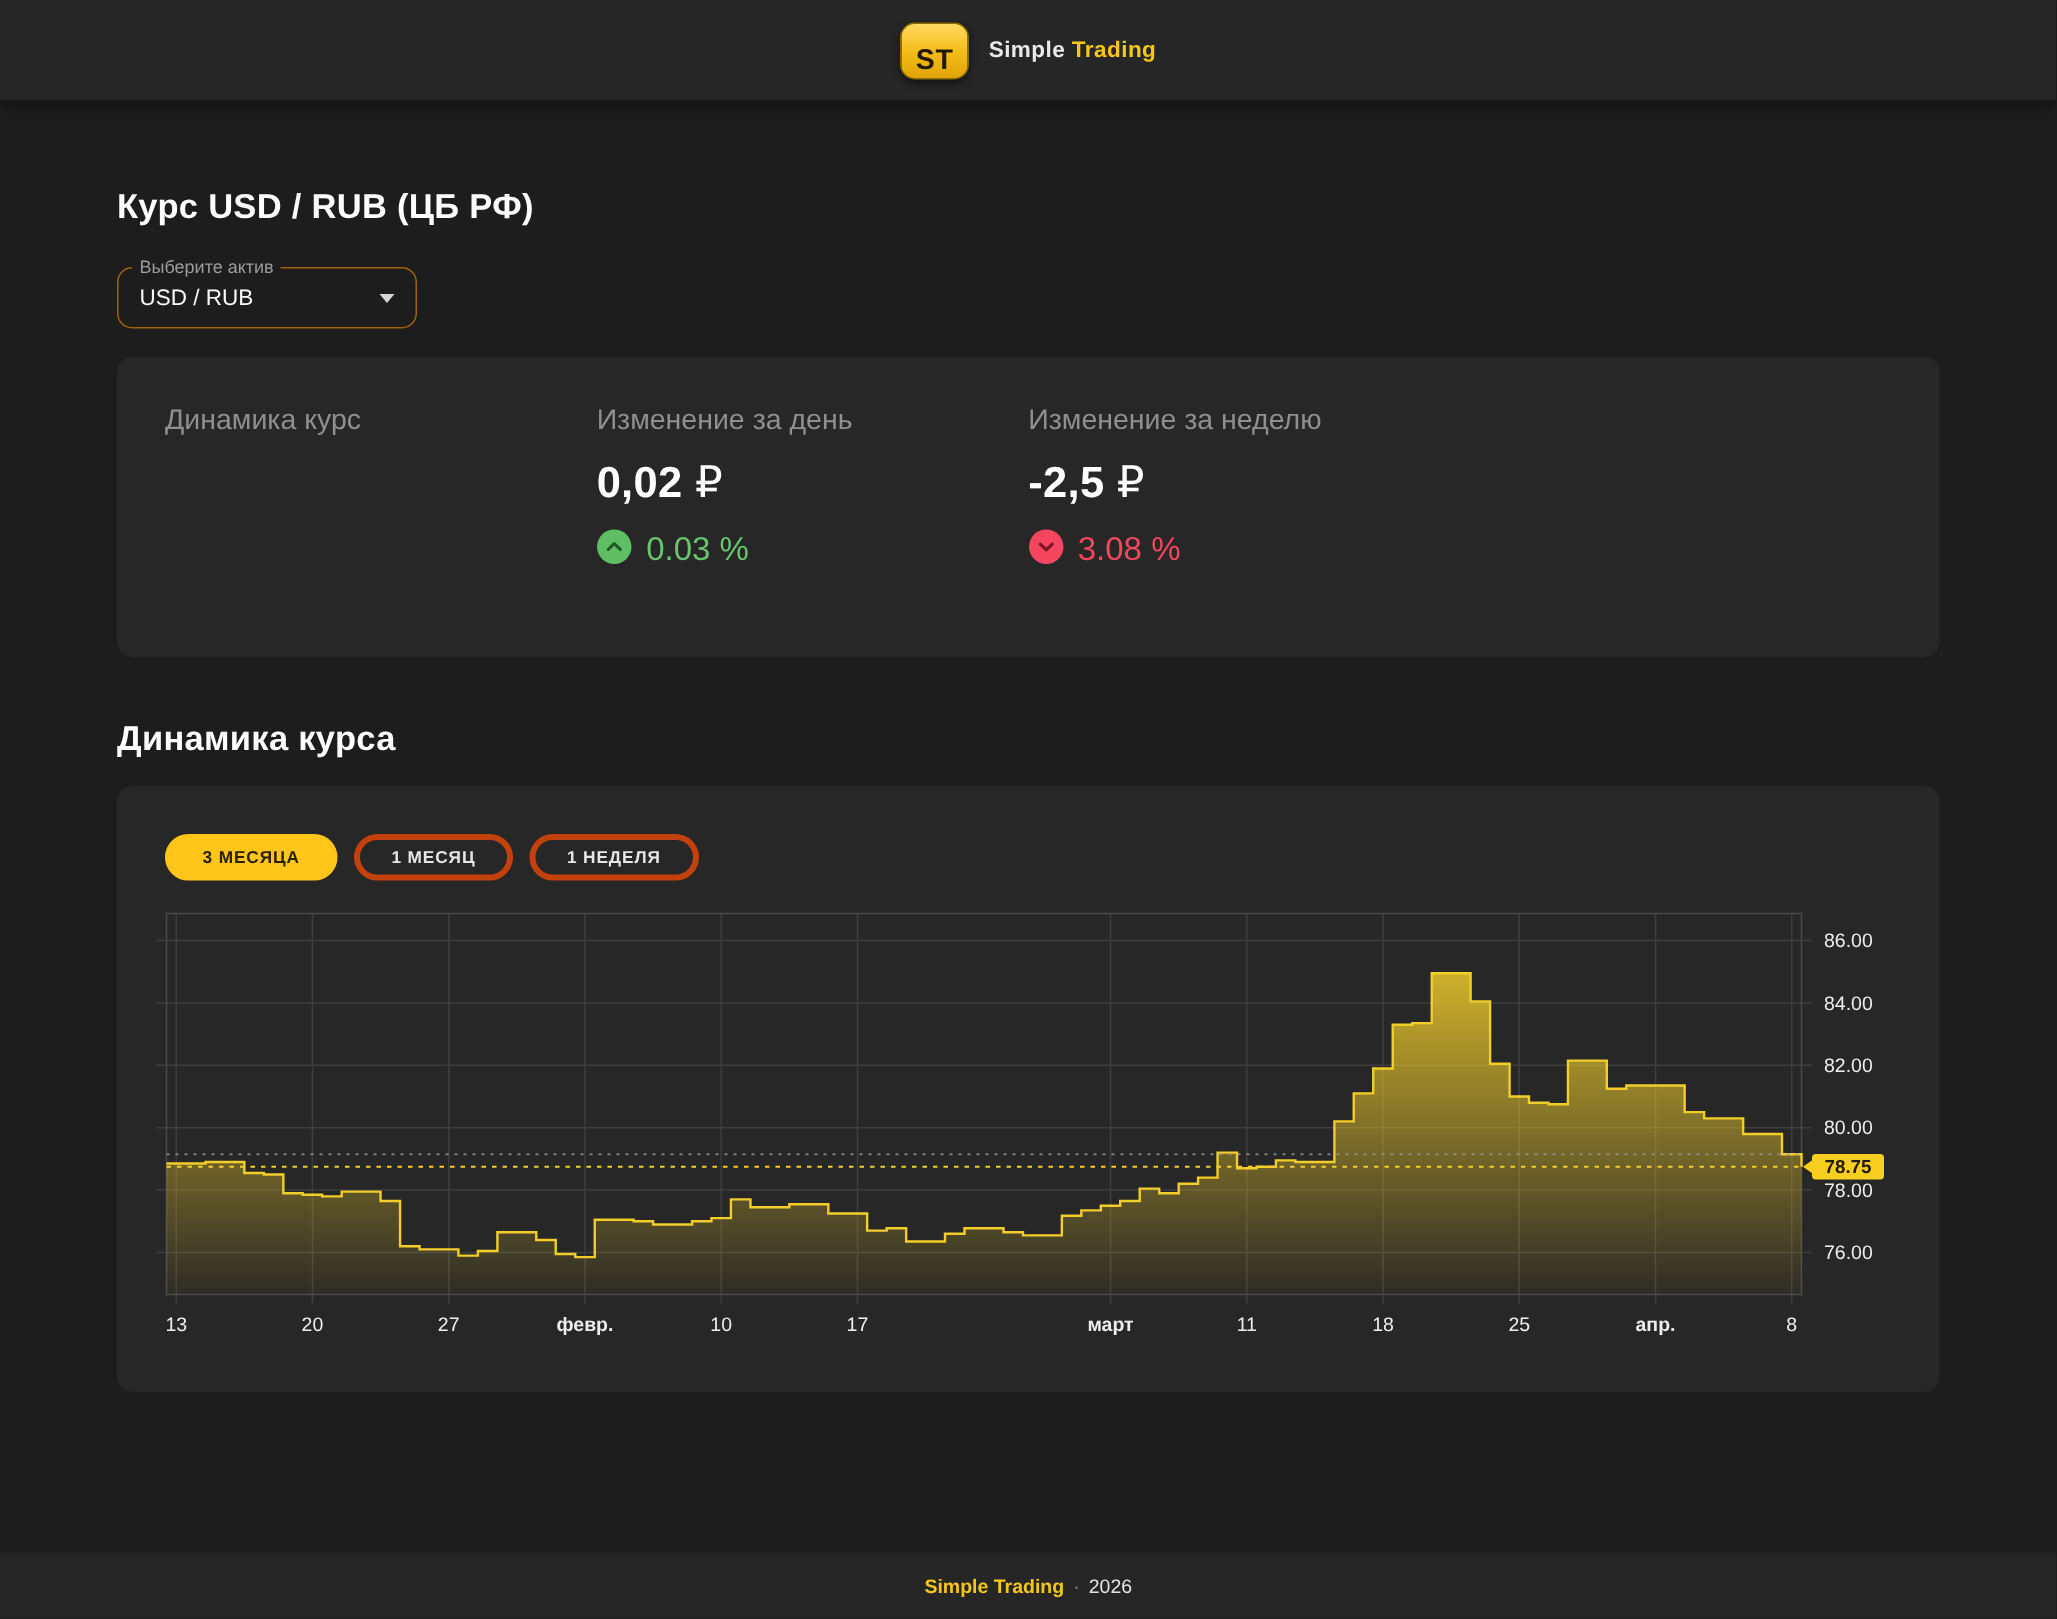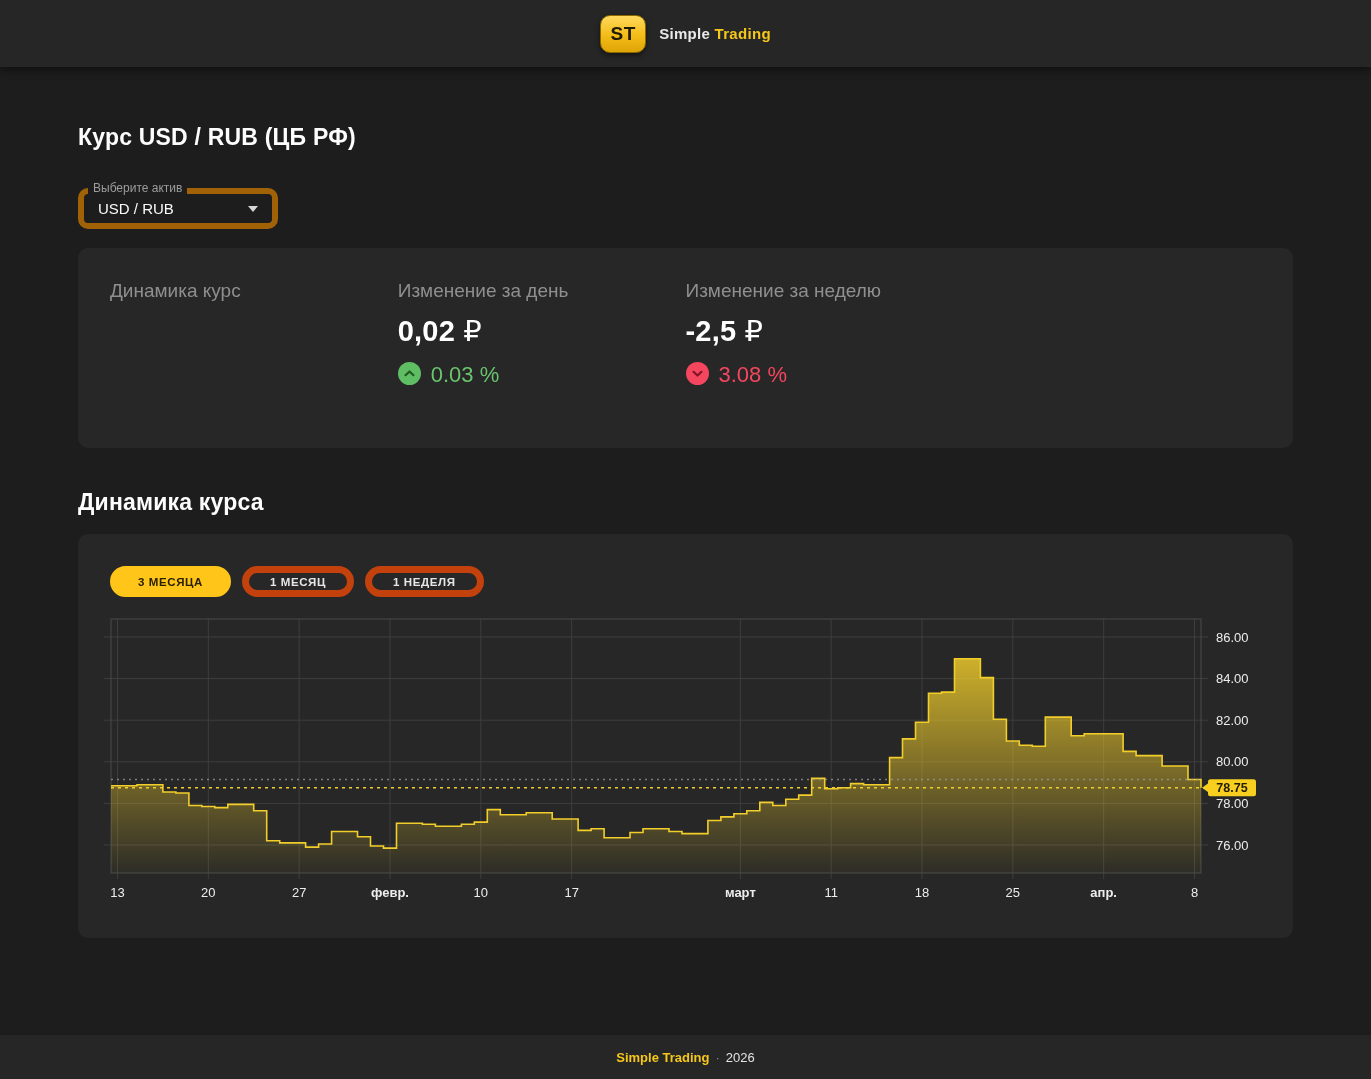--- a/index.html
+++ b/index.html
@@ -5,36 +5,36 @@
   * { margin:0; padding:0; box-sizing:border-box; }
   html,body { background:#1d1d1d; }
   body { font-family:"Liberation Sans","DejaVu Sans",sans-serif; color:#fff; }
   .page { min-height:1079px; width:1371px; display:flex; flex-direction:column; }
 
   
   .topbar { height:67px; background:#262626; box-shadow:0 3px 8px rgba(0,0,0,.45);
             display:flex; align-items:center; justify-content:center; gap:13px; }
   .logo-badge { width:46px; height:38px; border-radius:10px;
             background:linear-gradient(180deg,#ffd95e 0%,#f3bb17 55%,#dfa407 100%);
-            border:1px solid #8a6a00; display:flex; align-items:center; justify-content:center;
+            border:1px solid #8a6a00; display:flex; align-items:flex-end; justify-content:center;
             font-weight:800; font-size:19px; color:#201a00; letter-spacing:.5px;
             box-shadow:0 2px 5px rgba(0,0,0,.55); }
   .brand { font-size:15px; font-weight:700; letter-spacing:.3px; }
   .brand .b1 { color:#e9e9e9;text-align:right; }
   .brand .b2 { color:#f5c71a; }
 
   .content { width:1215px; margin:0 auto; flex:0 0 auto; }
 
   h1.section-title { font-size:23px; font-weight:700; color:#fdfdfd; letter-spacing:.2px; }
   .title-rate { margin-top:57px; }
   .title-dynamics { margin-top:41px; }
 
   
-  .select-wrap { position:relative; margin-top:37px; width:200px; }
-  .select-box { height:41px; border:6px solid #a16207; border-radius:10px; background:transparent;
+  .select-wrap { position:relative; margin-top:27px; width:200px; }
+  .select-box { height:41px; border:1px solid #a16207; border-radius:10px; background:transparent;
             display:flex; align-items:center; justify-content:space-between; padding:0 14px;
             cursor:pointer; }
   .select-label { position:absolute; top:-7px; left:10px; background:#1d1d1d; padding:0 5px;
             font-size:12px; color:#9c9c9c; }
   .select-value { font-size:15px; color:#fafafa; }
   .caret { width:0; height:0; border-left:5px solid transparent; border-right:5px solid transparent;
             border-top:6px solid #d6d6d6; }
 
   
   .card { background:#272727; border-radius:10px; }
@@ -48,21 +48,21 @@
   .chg-up   .chg-circle { background:#5fbe63; }
   .chg-down .chg-circle { background:#f4465f; }
   .chg-up   .pct { color:#69c46d; }
   .chg-down .pct { color:#f4465f; }
 
   
   .chart-card { margin-top:18px; height:404px; position:relative; overflow:hidden; }
   .range-buttons { position:absolute; top:32px; left:32px; display:flex; gap:11px; z-index:2; }
   .range-btn { height:31px; padding:0 21px; border-radius:17px; font-size:11.5px; font-weight:700;
             letter-spacing:.6px; display:flex; align-items:center; cursor:pointer;
-            background:transparent; border:7px solid #c2410c; color:#e6e6e6;
+            background:transparent; border:4px solid #c2410c; color:#e6e6e6;
             font-family:"Liberation Sans","DejaVu Sans",sans-serif; }
   .range-btn.active { background:#ffc519; border-color:#ffc519; color:#2a2100; }
   .chart-svg { position:absolute; inset:0; }
 
   
   .footer { margin-top:auto; height:44px; background:#262626; display:flex;
             align-items:center; justify-content:center; gap:6px; font-size:13px; }
   .footer .f-brand { color:#f5c71a; font-weight:700; }
   .footer .f-sep { color:#8d8d8d; }
   .footer .f-year { color:#e3e3e3; }

